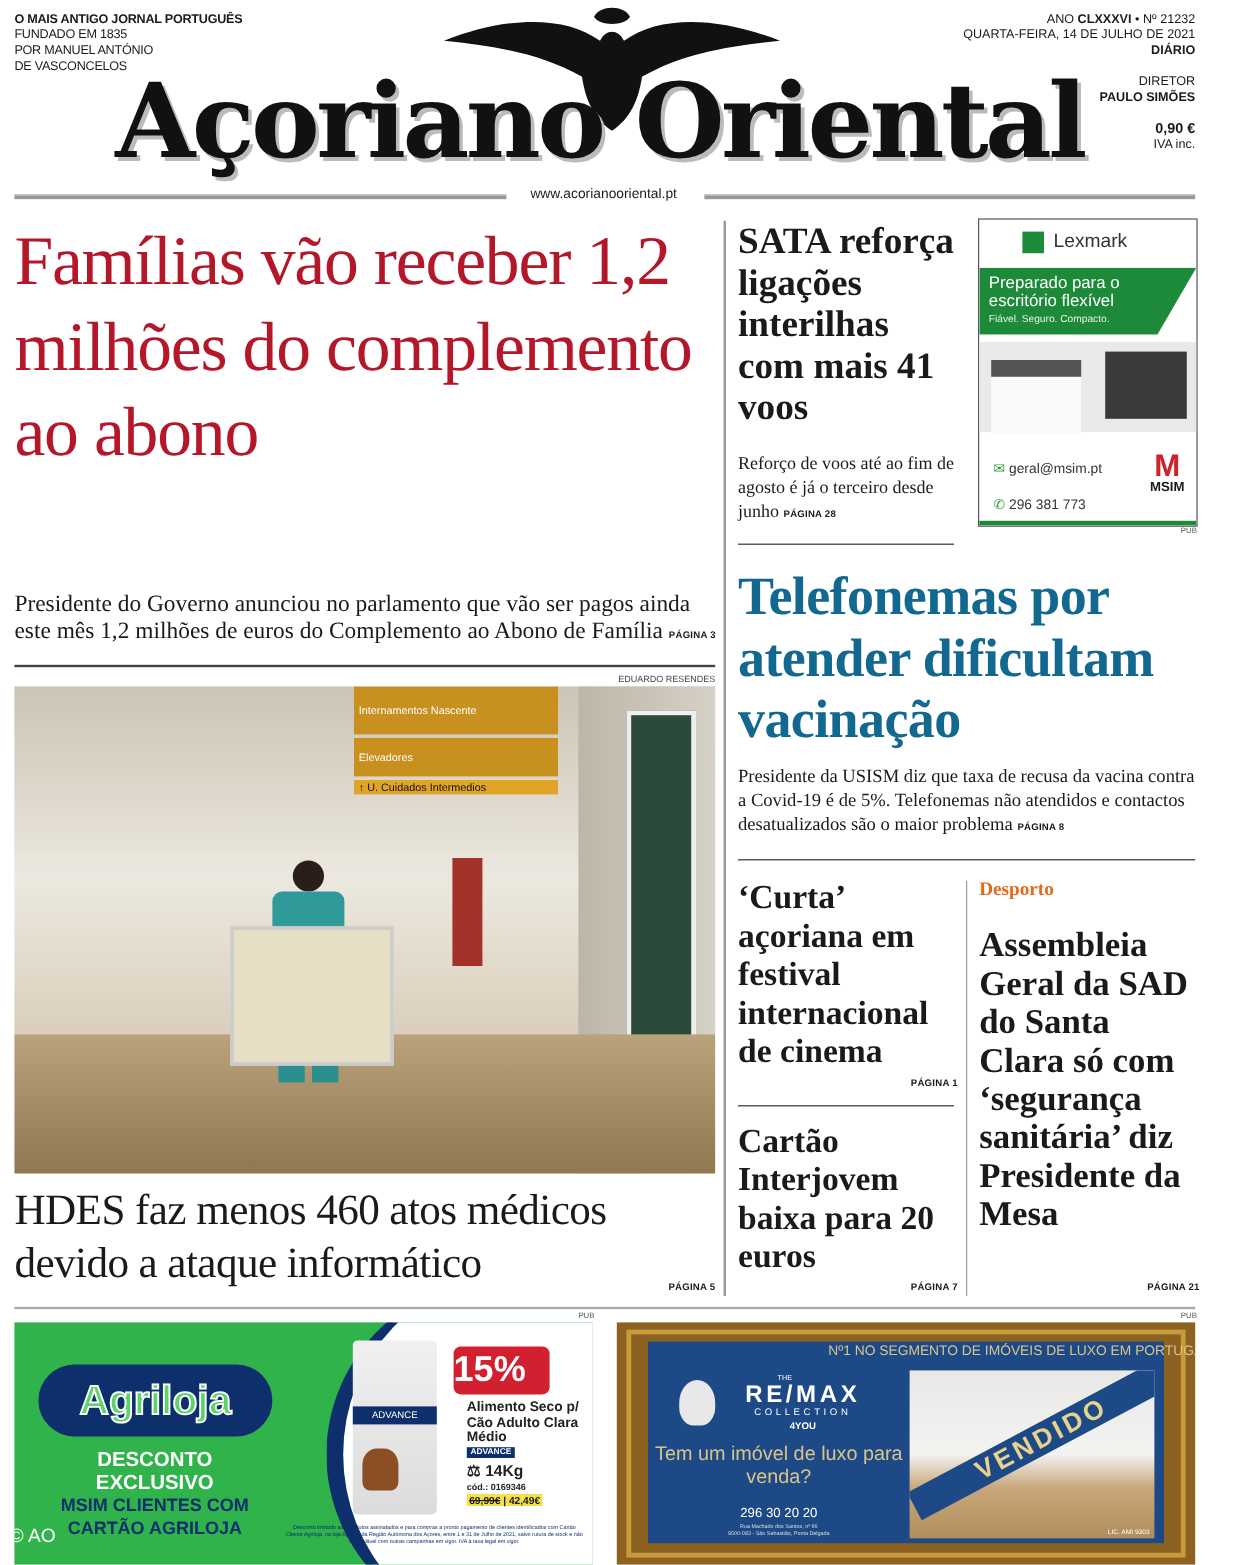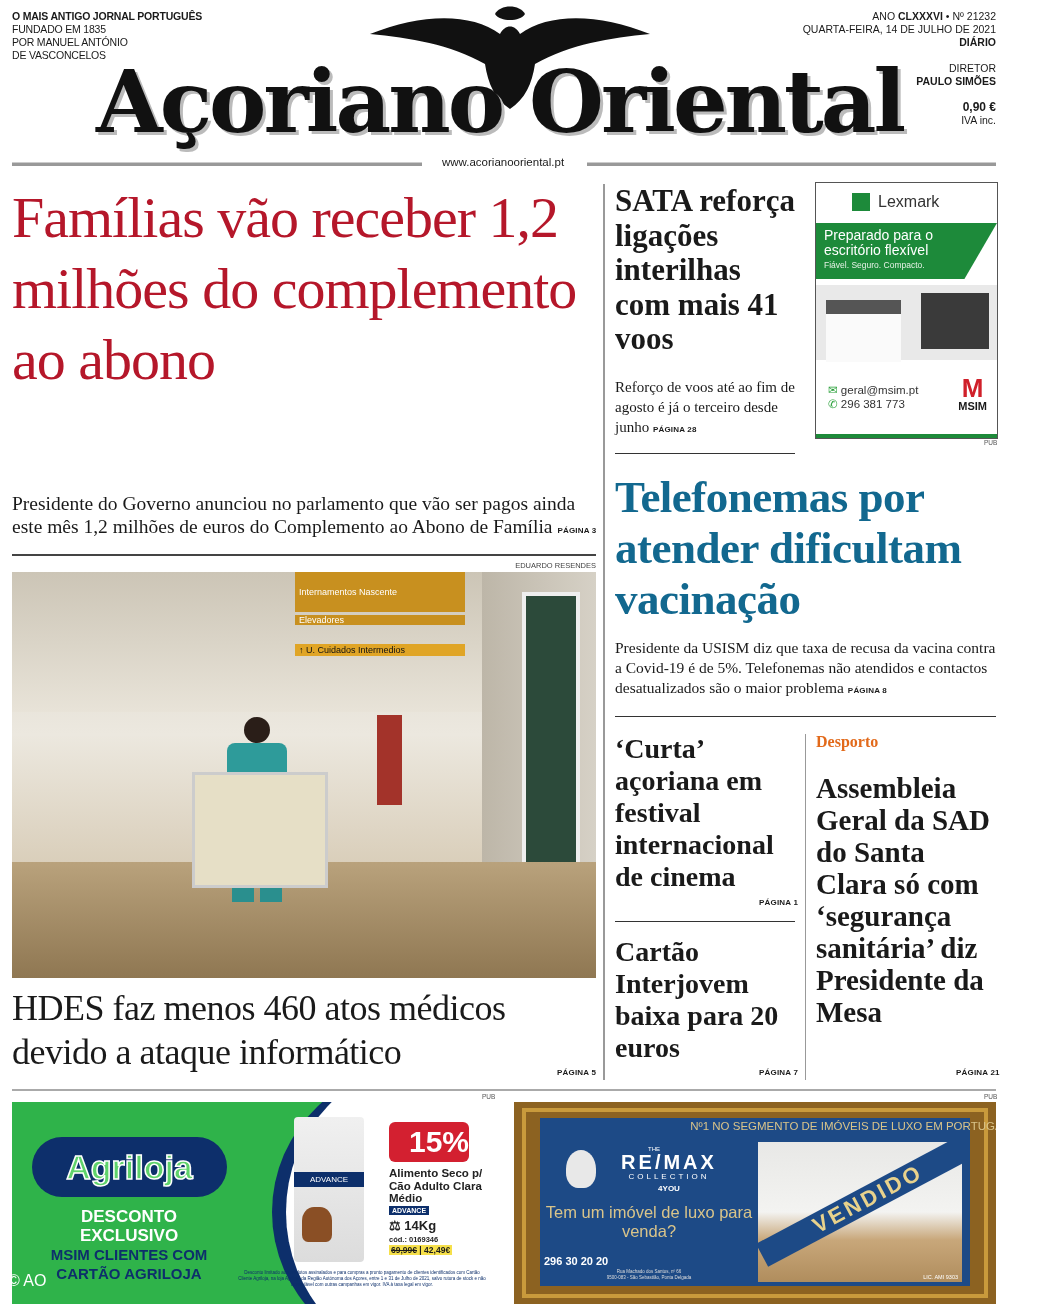--- a/index.html
+++ b/index.html
@@ -80,21 +80,21 @@
 <div class="abs credit" style="right:448px;top:561px">EDUARDO RESENDES</div>
 
 <div class="abs photo">
   <div class="abs" style="left:0;top:0;width:584px;height:140px;background:linear-gradient(180deg,#ccc5b6,#e8e3d8)"></div>
   <div class="abs" style="left:470px;top:0;width:114px;height:406px;background:linear-gradient(90deg,#bdb6a8,#d6d1c6)"></div>
   <div class="abs" style="left:510px;top:20px;width:50px;height:320px;background:#2c4a3a;border:4px solid #eee"></div>
   <div class="abs" style="left:365px;top:143px;width:25px;height:90px;background:#a3332a"></div>
   <div class="abs" style="left:0;top:290px;width:584px;height:116px;background:linear-gradient(180deg,#b9a27c,#8f7752)"></div>
   <div class="abs sans" style="left:283px;top:0;width:170px;font-size:9px;color:#fff">
     <div style="background:#c8901f;padding:15px 4px;margin-bottom:3px">Internamentos Nascente</div>
-    <div style="background:#c8901f;padding:0 4px;margin-bottom:19px">Elevadores</div>
+    <div style="background:#c8901f;padding:11px 4px;margin-bottom:3px">Elevadores</div>
     <div style="background:#e0a526;color:#111;padding:1px 4px">↑ <span>U. Cuidados Intermedios</span></div>
   </div>
   <div class="abs" style="left:210px;top:145px;width:70px;height:190px">
     <div style="position:absolute;left:22px;top:0;width:26px;height:26px;border-radius:50%;background:#2a1e18"></div>
     <div style="position:absolute;left:5px;top:26px;width:60px;height:80px;background:#2e9b9a;border-radius:8px"></div>
     <div style="position:absolute;left:10px;top:100px;width:22px;height:85px;background:#2a8f8e"></div>
     <div style="position:absolute;left:38px;top:100px;width:22px;height:85px;background:#2a8f8e"></div>
   </div>
   <div class="abs" style="left:180px;top:200px;width:130px;height:110px;border:3px solid #ccc;background:#e6dfc6"></div>
 </div>
@@ -119,21 +119,21 @@
   <div style="position:absolute;left:0;top:40px;width:181px;height:56px;background:#1d8a3a;clip-path:polygon(0 0,100% 0,100% 0,82% 100%,0 100%)">
     <div style="padding:5px 0 0 8px;color:#fff;font-weight:normal;font-size:14px;line-height:15px;width:150px">Preparado para o escritório flexível</div>
     <div style="padding:2px 0 0 8px;color:#e6f2e6;font-size:8.5px">Fiável. Seguro. Compacto.</div>
   </div>
   <div style="position:absolute;left:0;top:102px;width:181px;height:75px;background:#e9e9e9">
     <div style="position:absolute;left:10px;top:15px;width:75px;height:48px;background:#fafafa;border-top:14px solid #555"></div>
     <div style="position:absolute;left:105px;top:8px;width:68px;height:56px;background:#3a3a3a"></div>
   </div>
   <div style="position:absolute;left:12px;top:200px;font-size:11.5px;color:#333">
     <div><span style="color:#2aa03a">✉</span> <span>geral@msim.pt</span></div>
-    <div style="margin-top:0"><span style="color:#2aa03a">✆</span> <span>296 381 773</span></div>
+    <div style="margin-top:16px"><span style="color:#2aa03a">✆</span> <span>296 381 773</span></div>
   </div>
   <div style="position:absolute;right:10px;top:193px;text-align:center">
     <div style="color:#d0202a;font-size:26px;font-weight:bold;line-height:24px">M</div>
     <div style="font-size:11px;font-weight:bold">MSIM</div>
   </div>
   <div style="position:absolute;left:0;bottom:0;width:181px;height:4px;background:#1d8a3a"></div>
 </div>
 <div class="abs pub" style="left:984px;top:439px">PUB</div>
 
 <div class="abs col-r tel serif" style="font-weight:bold">Telefonemas por atender dificultam vacinação</div>
@@ -167,21 +167,21 @@
   </div>
   <div style="position:absolute;left:22px;top:105px;width:190px;text-align:center;font-weight:bold;line-height:19px">
     <div style="color:#fff;font-size:17px">DESCONTO EXCLUSIVO</div>
     <div style="color:#0d2f6b;font-size:15px">MSIM CLIENTES COM</div>
     <div style="color:#0d2f6b;font-size:15px">CARTÃO AGRILOJA</div>
   </div>
   <div style="position:absolute;left:282px;top:15px;width:70px;height:145px;background:linear-gradient(180deg,#f0f0f0,#dcdcdc);border-radius:4px">
     <div style="margin-top:55px;background:#0d2f6b;color:#fff;font-size:8px;text-align:center;padding:3px 0">ADVANCE</div>
     <div style="margin:20px 0 0 8px;width:30px;height:35px;background:#8a4f25;border-radius:40% 40% 20% 20%"></div>
   </div>
-  <div style="position:absolute;left:377px;top:20px;width:80px;height:40px;background:#d32030;border-radius:6px;color:#fff;font-weight:bold;font-size:30px;text-align:right;line-height:40px">15%</div>
+  <div style="position:absolute;left:366px;top:20px;width:80px;height:40px;background:#d32030;border-radius:6px;color:#fff;font-weight:bold;font-size:30px;text-align:left;line-height:40px">15%</div>
   <div style="position:absolute;left:377px;top:65px;width:100px;font-weight:bold;color:#222;font-size:11.5px;line-height:12.5px">Alimento Seco p/ Cão Adulto Clara Médio</div>
   <div style="position:absolute;left:377px;top:104px;background:#0d2f6b;color:#fff;font-size:7px;padding:1px 3px;font-weight:bold">ADVANCE</div>
   <div style="position:absolute;left:377px;top:116px;font-weight:bold;color:#222;font-size:13px"><span>⚖</span> <span>14Kg</span></div>
   <div style="position:absolute;left:377px;top:133px;font-size:7.5px;color:#222;font-weight:bold">cód.: 0169346</div>
   <div style="position:absolute;left:377px;top:143px;font-size:8.5px;font-weight:bold;background:#f6e04a;padding:0 2px"><s>69,99€</s> | <span>42,49€</span></div>
   <div style="position:absolute;left:225px;top:168px;width:250px;font-size:4.5px;line-height:6px;color:#0d2f6b;text-align:center">Desconto limitado aos produtos assinalados e para compras a pronto pagamento de clientes identificados com Cartão Cliente Agriloja, na loja Agriloja da Região Autónoma dos Açores, entre 1 e 31 de Julho de 2021, salvo rutura de stock e não acumulável com outras campanhas em vigor. IVA à taxa legal em vigor.</div>
   <div style="position:absolute;left:-4px;top:170px;color:#fff;font-size:16px">© AO</div>
 </div>
 
 <div class="abs ad-remax sans">
@@ -189,21 +189,21 @@
   <div style="position:absolute;left:26px;top:16px;width:430px;height:168px;background:#1d4a86">
     <div style="position:absolute;left:0;top:2px;width:469px;text-align:right;color:#d9c48a;font-size:11.5px">Nº1 NO SEGMENTO DE IMÓVEIS DE LUXO EM PORTUGAL</div>
     <div style="position:absolute;left:14px;top:28px;width:200px;text-align:center;color:#fff">
       <div style="position:absolute;left:12px;top:4px;width:30px;height:38px;border-radius:50% 50% 40% 40%;background:#e8e8e8"></div>
       <div style="font-size:6px">THE</div>
       <div style="font-size:20px;font-weight:bold;letter-spacing:3px;line-height:20px;padding-left:30px">RE/MAX</div>
       <div style="font-size:8px;letter-spacing:3px;padding-left:30px">COLLECTION</div>
       <div style="font-size:8px;font-weight:bold;margin-top:3px;padding-left:30px">4YOU</div>
     </div>
     <div style="position:absolute;left:4px;top:85px;width:210px;text-align:center;color:#d9c48a;font-size:16.5px;line-height:19px">Tem um imóvel de luxo para venda?</div>
-    <div style="position:absolute;left:4px;top:137px;width:210px;color:#fff;font-size:11px;font-weight:bold">296 30 20 20</div>
+    <div style="position:absolute;left:4px;top:137px;width:210px;text-align:center;color:#fff;font-size:11px;font-weight:normal">296 30 20 20</div>
     <div style="position:absolute;left:4px;top:151px;width:210px;text-align:center;color:#ddd;font-size:4.5px">Rua Machado dos Santos, nº 66</div>
     <div style="position:absolute;left:4px;top:157px;width:210px;text-align:center;color:#ddd;font-size:4.5px">9500-083 - São Sebastião, Ponta Delgada</div>
     <div style="position:absolute;left:218px;top:24px;width:204px;height:140px;background:linear-gradient(180deg,#e8e8e6 0%,#f3f3f1 50%,#c8a77a 70%,#b08d5d 100%);overflow:hidden">
       <div style="position:absolute;left:-10px;top:44px;width:240px;height:26px;background:#1d4a86;transform:rotate(-28deg);color:#e8d28c;font-weight:bold;font-size:22px;letter-spacing:3px;text-align:center;line-height:26px">VENDIDO</div>
       <div style="position:absolute;right:4px;bottom:2px;color:#fff;font-size:5.5px">LIC. AMI 9303</div>
     </div>
   </div>
 </div>
 
 </body></html>

